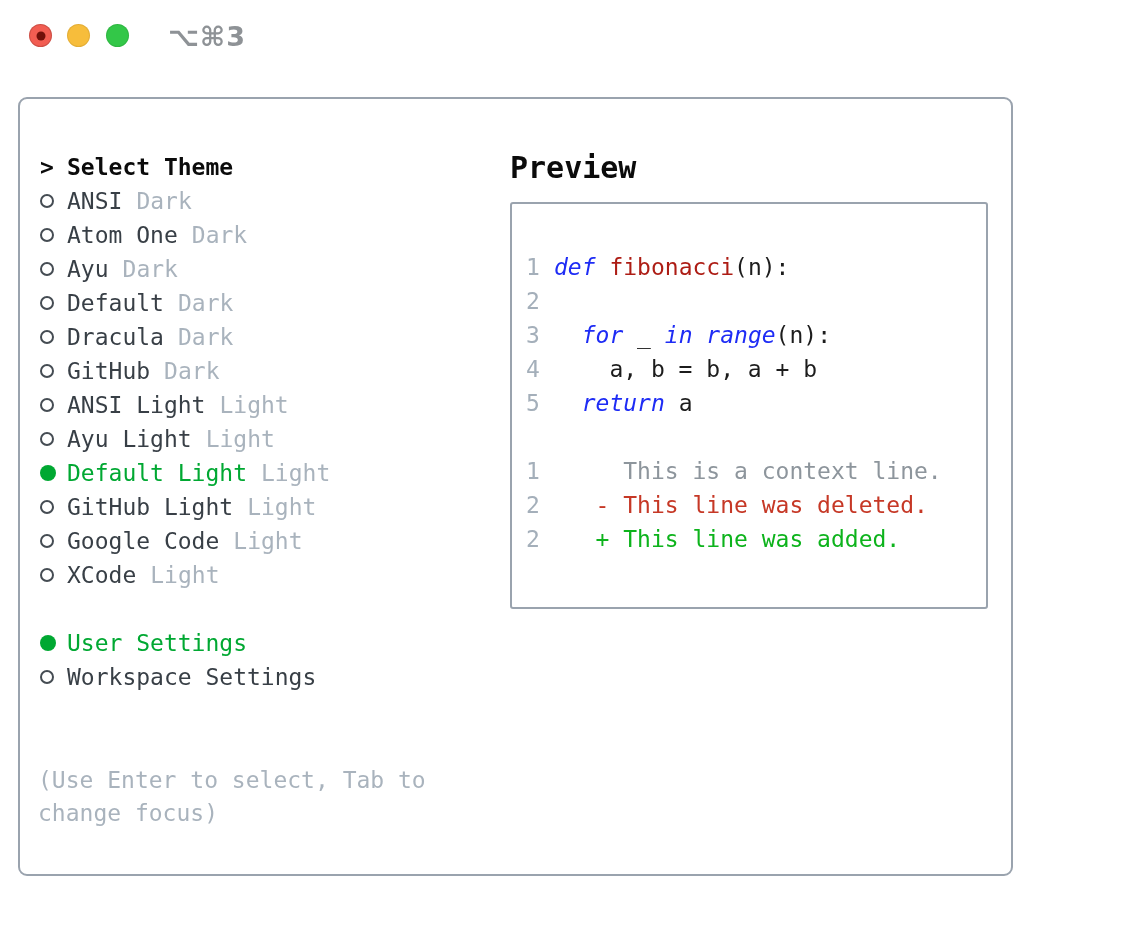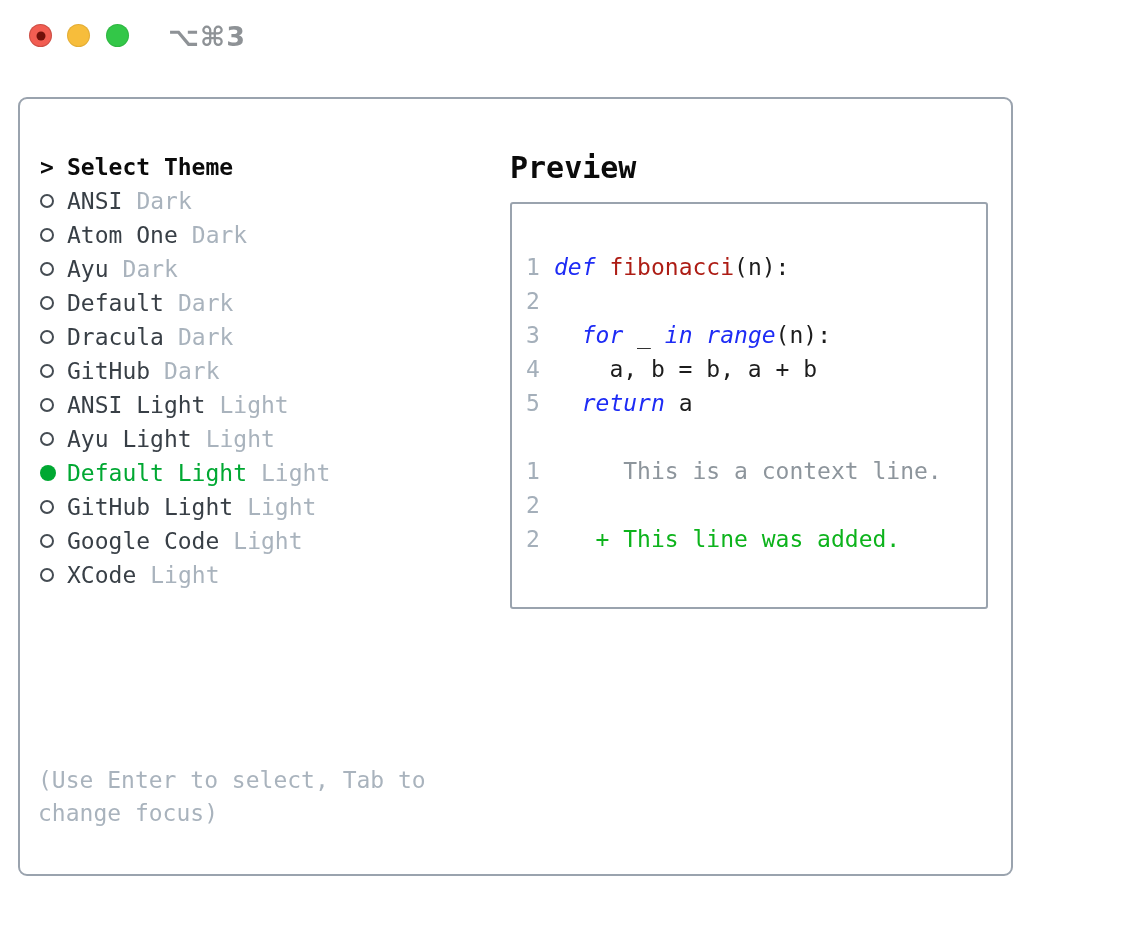--- a/index.html
+++ b/index.html
@@ -107,36 +107,40 @@
           <div class="row"><span class="bullet-cell"><span class="radio"></span></span><span class="tname">ANSI Light</span><span class="tag">Light</span></div>
           <div class="row"><span class="bullet-cell"><span class="radio"></span></span><span class="tname">Ayu Light</span><span class="tag">Light</span></div>
           <div class="row"><span class="bullet-cell"><span class="radio sel"></span></span><span class="tname sel-text">Default Light</span><span class="tag">Light</span></div>
           <div class="row"><span class="bullet-cell"><span class="radio"></span></span><span class="tname">GitHub Light</span><span class="tag">Light</span></div>
           <div class="row"><span class="bullet-cell"><span class="radio"></span></span><span class="tname">Google Code</span><span class="tag">Light</span></div>
           <div class="row"><span class="bullet-cell"><span class="radio"></span></span><span class="tname">XCode</span><span class="tag">Light</span></div>
         </div>
     </div>
 
     <div class="apply-block">
+      <div id="apply-list">
+          <div class="row"><span class="bullet-cell"><span class="radio sel"></span></span><span class="tname sel-text">User Settings</span></div>
+          <div class="row"><span class="bullet-cell"><span class="radio"></span></span><span class="tname">Workspace Settings</span></div>
+        </div>
     </div>
 
     <div class="hint">(Use Enter to select, Tab to change focus)</div>
 
     <div class="preview-title">Preview</div>
 
     <div class="preview-box">
       <div id="code-block">
           <div class="pline"><span class="ln">1</span><span class="codeseg kw">def</span><span class="codeseg"> </span><span class="codeseg fn">fibonacci</span><span class="codeseg">(n):</span></div>
           <div class="pline"><span class="ln">2</span></div>
           <div class="pline"><span class="ln">3</span><span class="codeseg">  </span><span class="codeseg kw">for</span><span class="codeseg"> _ </span><span class="codeseg kw">in</span><span class="codeseg"> </span><span class="codeseg kw">range</span><span class="codeseg">(n):</span></div>
           <div class="pline"><span class="ln">4</span><span class="codeseg">    a, b = b, a + b</span></div>
           <div class="pline"><span class="ln">5</span><span class="codeseg">  </span><span class="codeseg kw">return</span><span class="codeseg"> a</span></div>
         </div>
       <div class="blank-line"></div>
       <div id="diff-block">
           <div class="pline"><span class="ln">1</span><span class="dtext context">     This is a context line.</span></div>
-          <div class="pline"><span class="ln">2</span></div>
+          <div class="pline"><span class="ln">2</span><span class="dtext deleted">   - This line was deleted.</span></div>
           <div class="pline"><span class="ln">2</span><span class="dtext added">   + This line was added.</span></div>
         </div>
     </div>
 
   </div>
 </div>
 
 </body></html>

